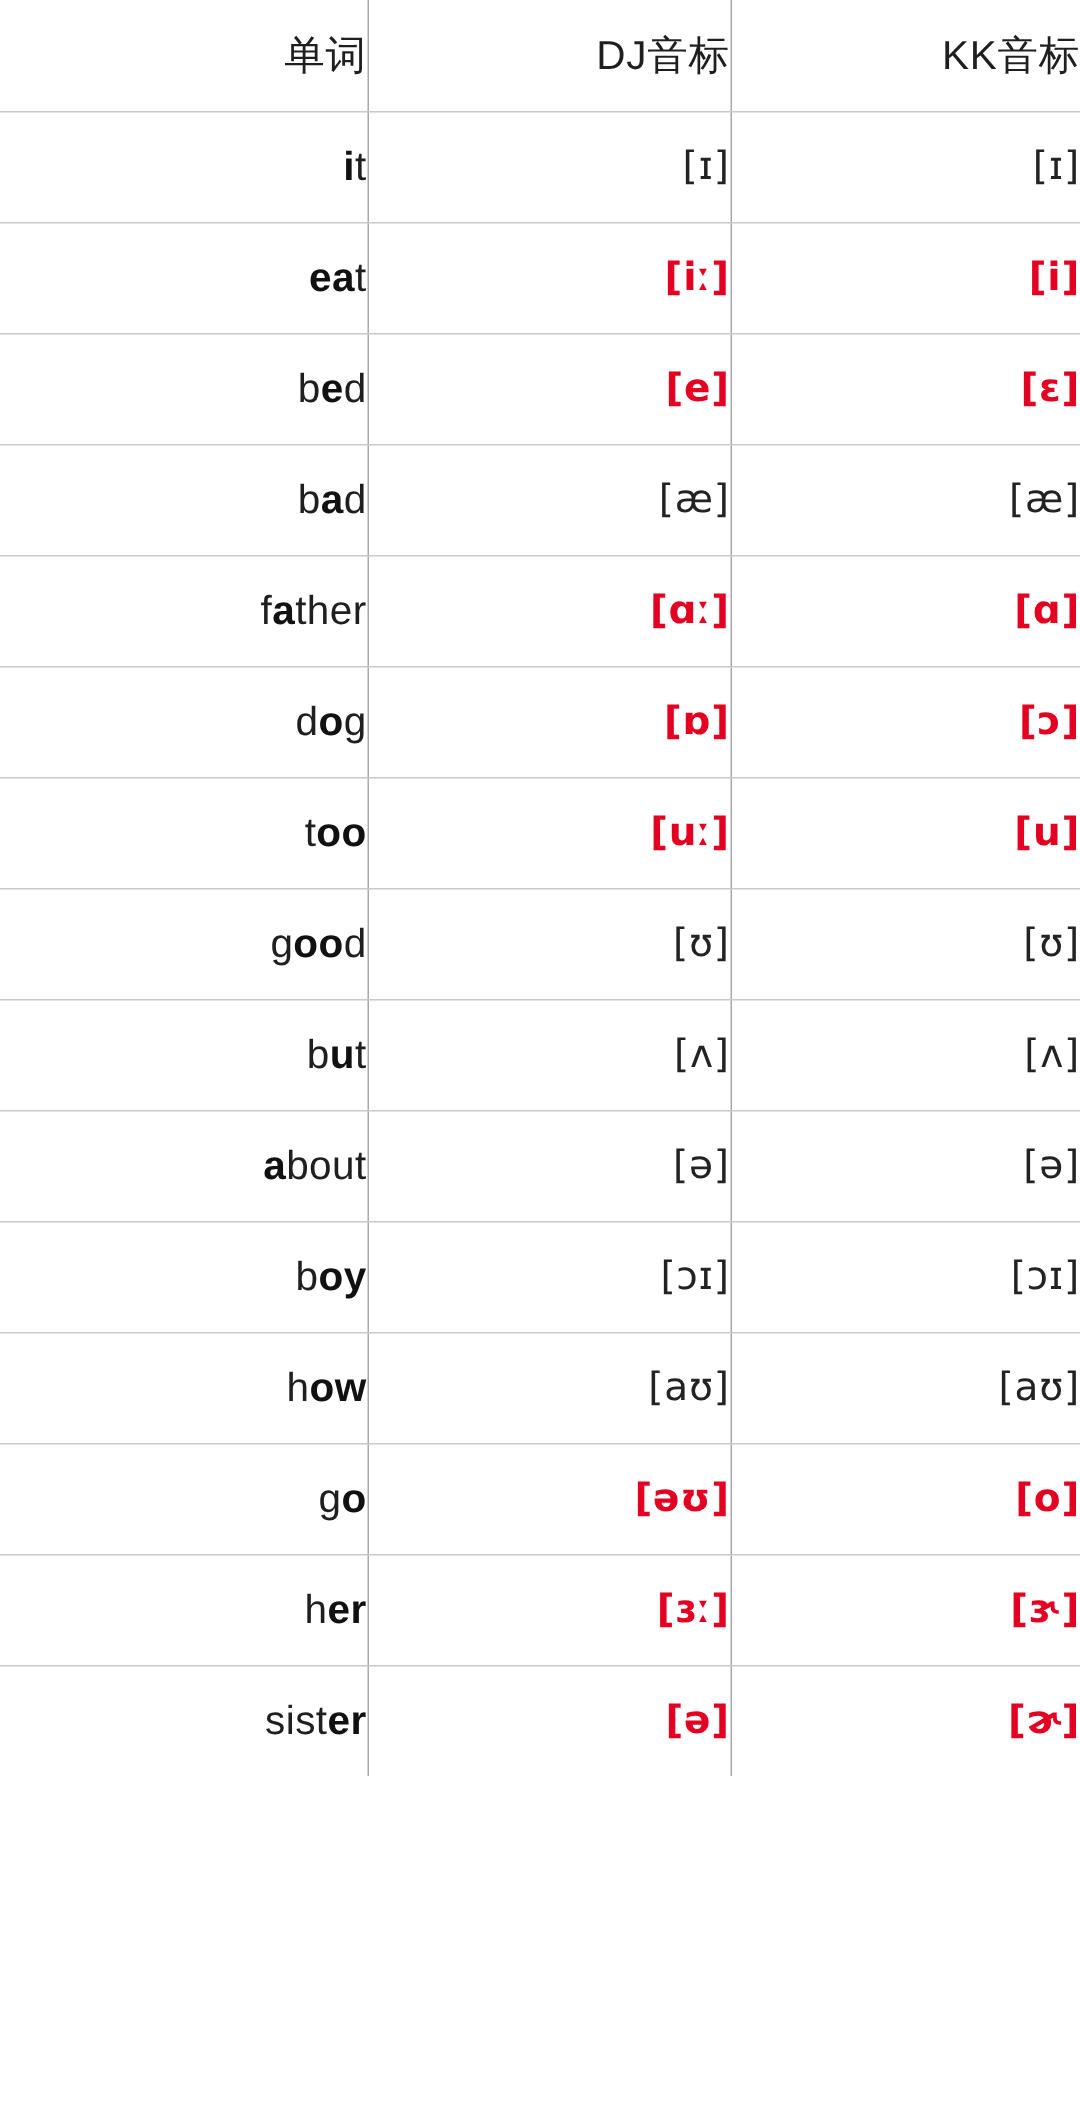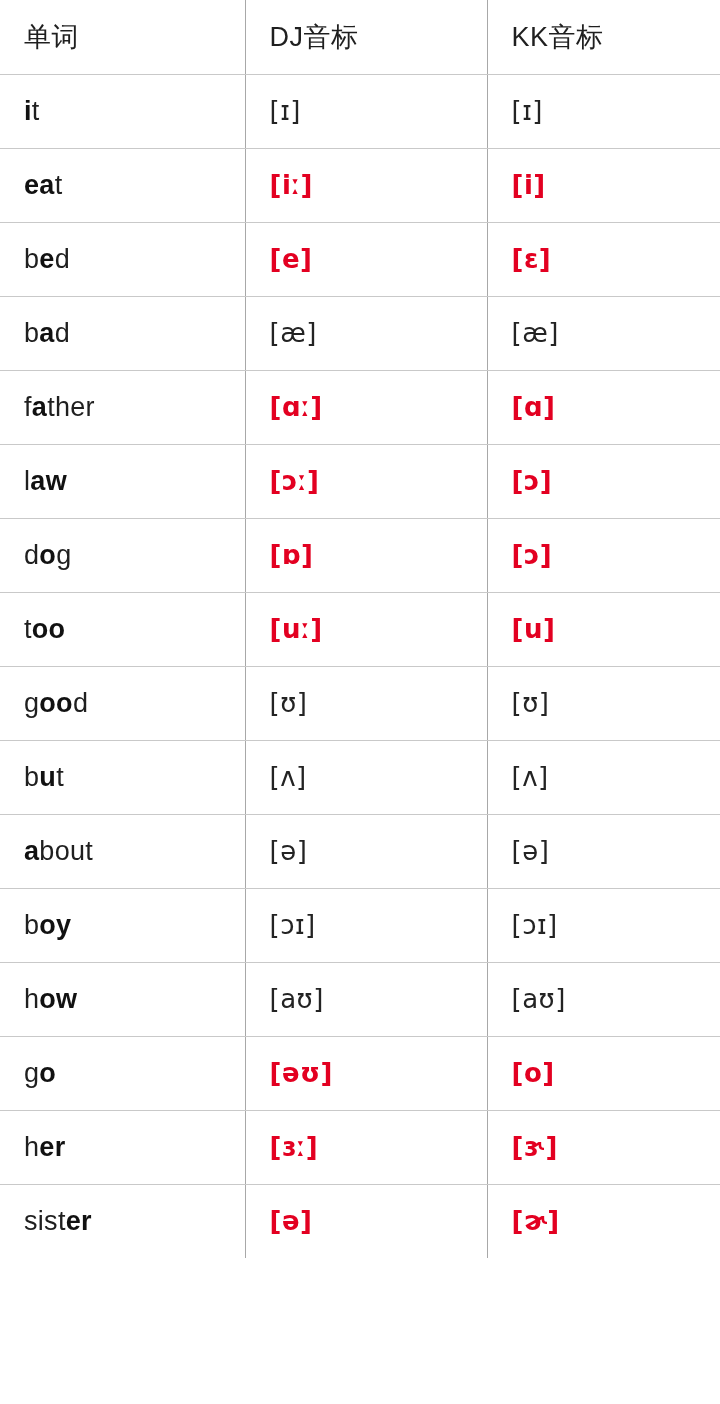--- a/index.html
+++ b/index.html
@@ -21,21 +21,21 @@
   }
   .phonetics-table col.c-word  { width: 245px; }
   .phonetics-table col.c-dj    { width: 242px; }
   .phonetics-table col.c-kk    { width: 233px; }
 
   .phonetics-table th,
   .phonetics-table td {
     border-right: 1px solid #a8a8a8;
     border-bottom: 1px solid #c9c9c9;
     padding: 0 0 0 24px;
-    text-align: left;
+    text-align: right;
     vertical-align: middle;
     height: 74px;
     box-sizing: border-box;
   }
   .phonetics-table th:last-child,
   .phonetics-table td:last-child {
     border-right: none;
   }
 
   thead th {
@@ -109,25 +109,20 @@
         <td class="word-cell">b<b>a</b>d</td>
         <td class="ipa-cell">[æ]</td>
         <td class="ipa-cell">[æ]</td>
       </tr>
       <tr>
         <td class="word-cell">f<b>a</b>ther</td>
         <td class="ipa-cell accent">[ɑː]</td>
         <td class="ipa-cell accent">[ɑ]</td>
       </tr>
       <tr>
-        <td class="word-cell">l<b>aw</b></td>
-        <td class="ipa-cell accent">[ɔː]</td>
-        <td class="ipa-cell accent">[ɔ]</td>
-      </tr>
-      <tr>
         <td class="word-cell">d<b>o</b>g</td>
         <td class="ipa-cell accent">[ɒ]</td>
         <td class="ipa-cell accent">[ɔ]</td>
       </tr>
       <tr>
         <td class="word-cell">t<b>oo</b></td>
         <td class="ipa-cell accent">[uː]</td>
         <td class="ipa-cell accent">[u]</td>
       </tr>
       <tr>

